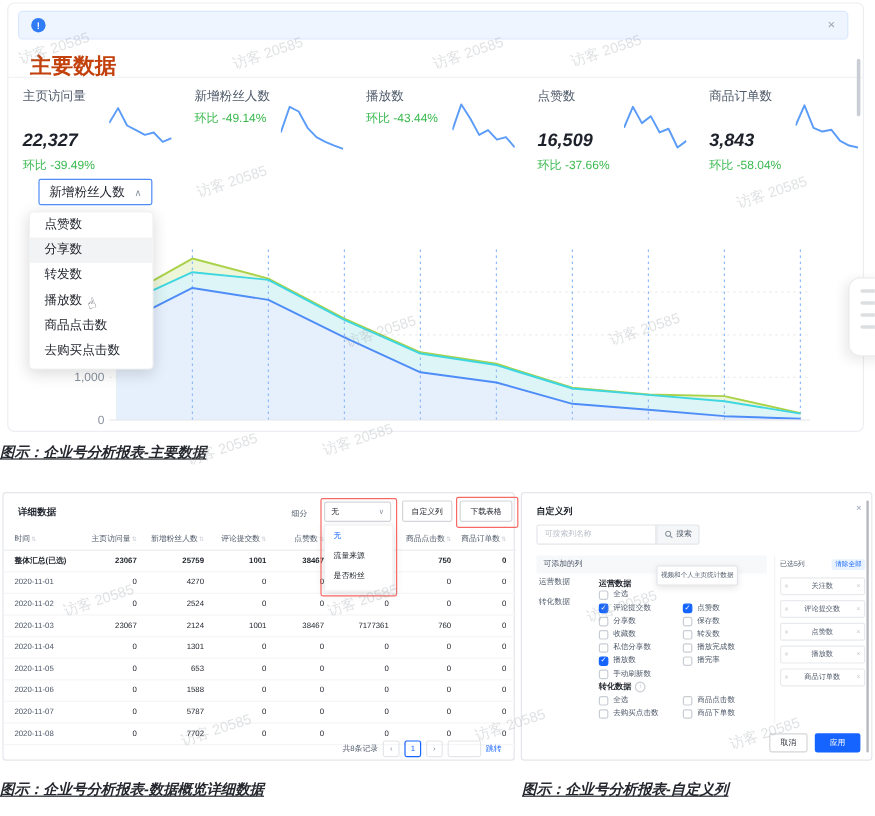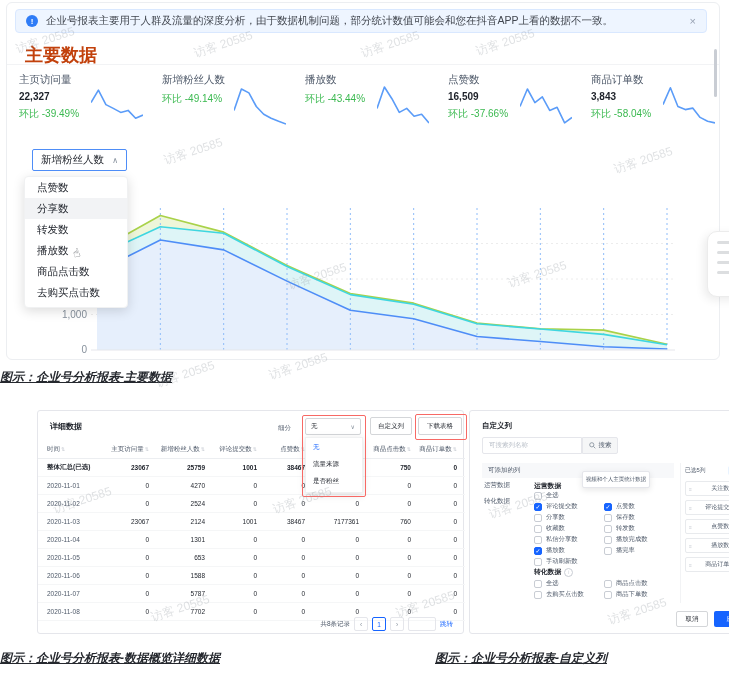--- a/index.html
+++ b/index.html
@@ -13,21 +13,21 @@
   .notice{left:8px;top:6px;width:692px;height:24px;background:#eef5ff;border:1px solid #d9e8ff;border-radius:4px;
     display:flex;align-items:center;padding:0 10px;box-sizing:border-box;font-size:10.5px;color:#41464f;}
   .notice-icon{width:12px;height:12px;border-radius:50%;background:#2f7cf6;color:#fff;font-size:8px;font-weight:700;
     display:flex;align-items:center;justify-content:center;margin-right:8px;flex:0 0 auto;}
   .notice-close{margin-left:auto;color:#98a2b3;font-size:11px;cursor:default;}
   .section-title{left:18px;top:40px;font-size:18px;font-weight:700;color:#c2410c;}
   .title-divider{left:0;top:61px;width:712px;height:1px;background:#f2f3f5;}
   
   .metric{top:70px;width:140px;height:60px;}
   .metric .m-label{font-size:10.5px;color:#4e5969;}
-  .metric .m-value{font-size:10px;font-weight:700;color:#1d2129;margin-top:4px;}
+  .metric .m-value{font-size:15px;font-weight:700;color:#1d2129;margin-top:22px;font-style:italic;}
   .metric .m-ratio{font-size:10px;color:#3bb950;margin-top:5px;}
   .metric svg{position:absolute;left:72px;top:10px;}
   
   .metric-select{left:25px;top:146px;width:95px;height:22px;border:1px solid #4e8df7;border-radius:2px;background:#fff;
     display:flex;align-items:center;justify-content:space-between;padding:0 8px;box-sizing:border-box;font-size:10.5px;z-index:21;}
   .metric-select .chev{color:#86909c;font-size:8px;}
   .dropdown-menu{left:17px;top:173px;width:102px;height:130px;background:#fff;border-radius:4px;z-index:20;overflow:hidden;
     box-shadow:0 3px 12px rgba(0,0,0,.14);border:1px solid #f0f1f2;}
   .dropdown-menu .opt{height:21px;line-height:21px;padding-left:12px;font-size:10.5px;color:#1d2129;position:relative;}
   .dropdown-menu .opt.hover{background:#f2f3f5;}
@@ -40,21 +40,21 @@
   #chart{left:0;top:196px;}
   .edge-tooltip{left:700px;top:228px;width:42px;height:66px;background:#fff;border:1px solid #ececec;
     border-radius:10px 0 0 10px;box-shadow:-3px 3px 10px rgba(0,0,0,.08);z-index:7;padding:9px 0 0 9px;box-sizing:border-box;}
   .edge-tooltip .bar{height:3px;background:#dcdee0;border-radius:2px;margin-bottom:7px;}
   
   .caption{font-size:12px;font-weight:700;font-style:italic;text-decoration:underline;color:#25282e;text-align:left;}
   .cap-main{left:0;top:369px;width:729px;}
   .cap-table{left:0;top:650px;width:440px;}
   .cap-dialog{left:435px;top:650px;width:275px;}
   
-  .shot{background:#fff;border:1px solid #e5e6eb;box-sizing:border-box;margin-left:35px;}
+  .shot{background:#fff;border:1px solid #e5e6eb;box-sizing:border-box;}
   .table-shot{left:2px;top:410px;width:427px;height:224px;border-radius:3px;}
   .table-title{position:absolute;left:12px;top:10px;font-size:8px;font-weight:700;color:#1d2129;}
   .seg-label{position:absolute;left:240px;top:13px;font-size:6.5px;color:#4e5969;}
   .red-box{position:absolute;border:1.5px solid #f76965;border-radius:2px;z-index:4;pointer-events:none;}
   .rb-select{left:264px;top:4px;width:62px;height:80px;}
   .mini-select{position:absolute;left:267px;top:7px;width:56px;height:17px;border:1px solid #d4d6d9;border-radius:2px;background:#fff;
     display:flex;align-items:center;justify-content:space-between;padding:0 5px;box-sizing:border-box;font-size:6.5px;color:#1d2129;z-index:3;}
   .mini-select .chev{color:#86909c;font-size:6px;}
   .mini-menu{position:absolute;left:267px;top:26px;width:56px;height:54px;background:#fff;border:1px solid #f0f1f2;
     box-shadow:0 2px 8px rgba(0,0,0,.12);z-index:3;}
@@ -114,21 +114,20 @@
   .dlg-scrollline{position:absolute;right:2px;top:6px;width:2px;height:210px;background:#b4b7bc;border-radius:1px;}
   
   .wm{position:absolute;font-size:12px;color:rgba(150,155,162,.30);transform:rotate(-18deg);white-space:nowrap;z-index:5;pointer-events:none;}
 </style>
 </head>
 <body>
 
 <div class="abs main-card">
   <div class="abs notice">
     <span class="notice-icon">!</span>
-    <span>企业号报表主要用于人群及流量的深度分析，由于数据机制问题，部分统计数值可能会和您在抖音APP上看的数据不一致。</span>
     <span class="notice-close">×</span>
   </div>
   <div class="abs section-title">主要数据</div>
   <div class="abs title-divider"></div>
   <div id="metrics">
       <div class="abs metric" style="left: 12px;">
         <div class="m-label">主页访问量</div>
         <div class="m-value">22,327</div>
         <div class="m-ratio">环比 -39.49%</div>
         <svg width="52" height="46">

